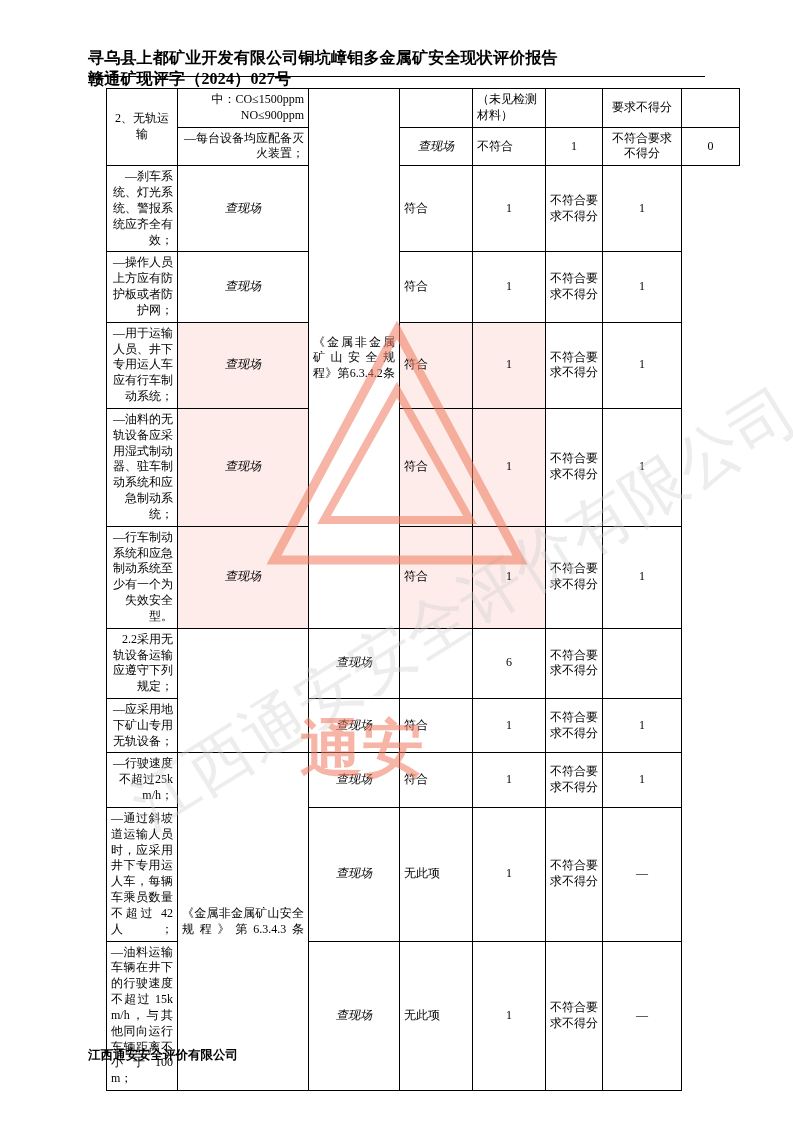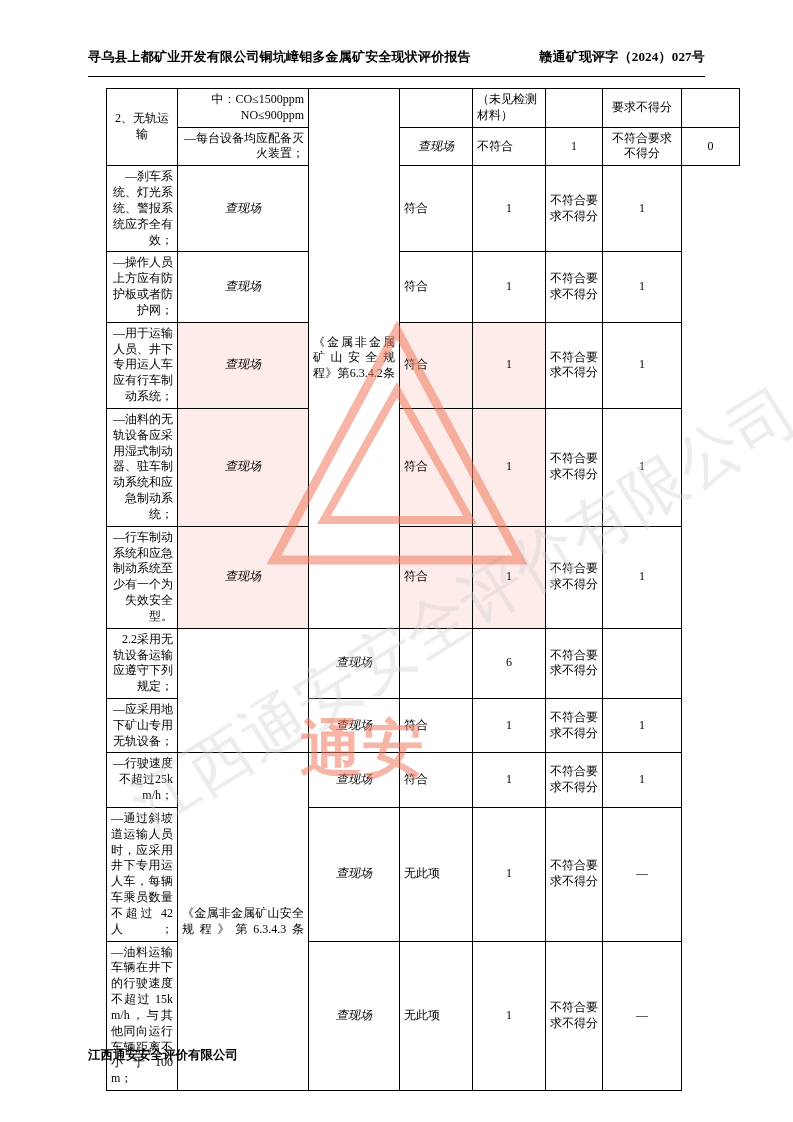--- a/index.html
+++ b/index.html
@@ -21,25 +21,26 @@
     height: 1122px;
     box-sizing: border-box;
   }
   
   .header {
     position: absolute;
     top: 48px;
     left: 88px;
     right: 88px;
     display: flex;
-    justify-content: space-between;
+    justify-content: center;
     align-items: baseline;
-    font-size: 13px;
+    font-size: 16px;
     font-weight: bold;
     letter-spacing: 0.2px;
+    flex-direction: column;
   }
   .header-rule {
     position: absolute;
     top: 76px;
     left: 88px;
     right: 88px;
     border-bottom: 1px solid #000;
   }
   
   .footer {

